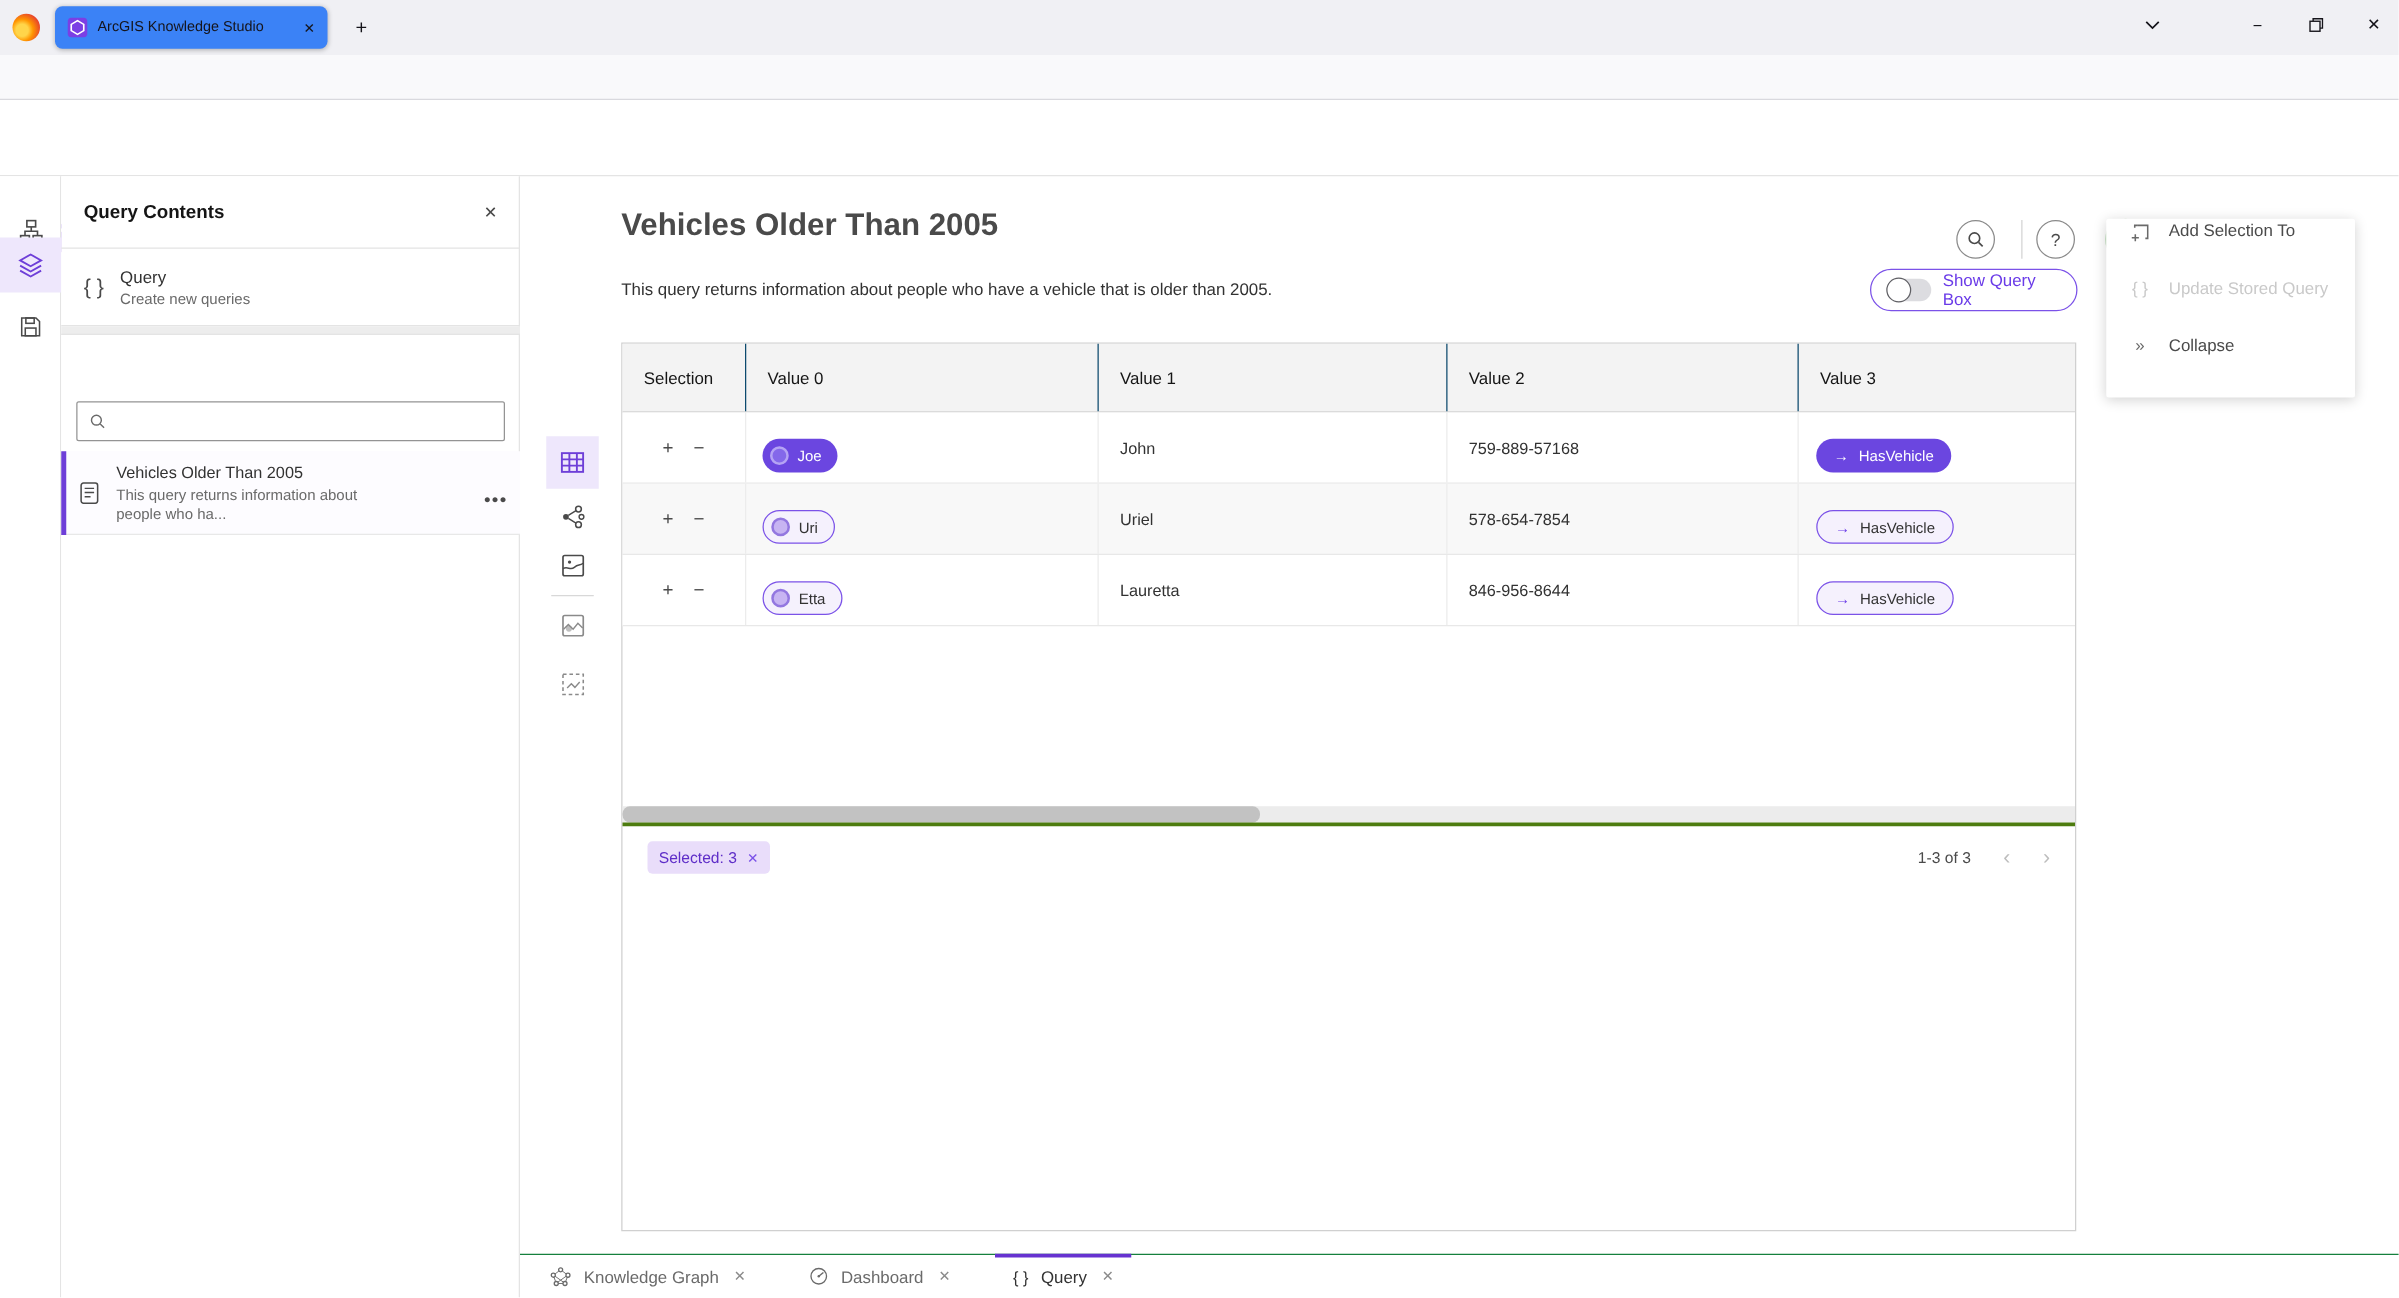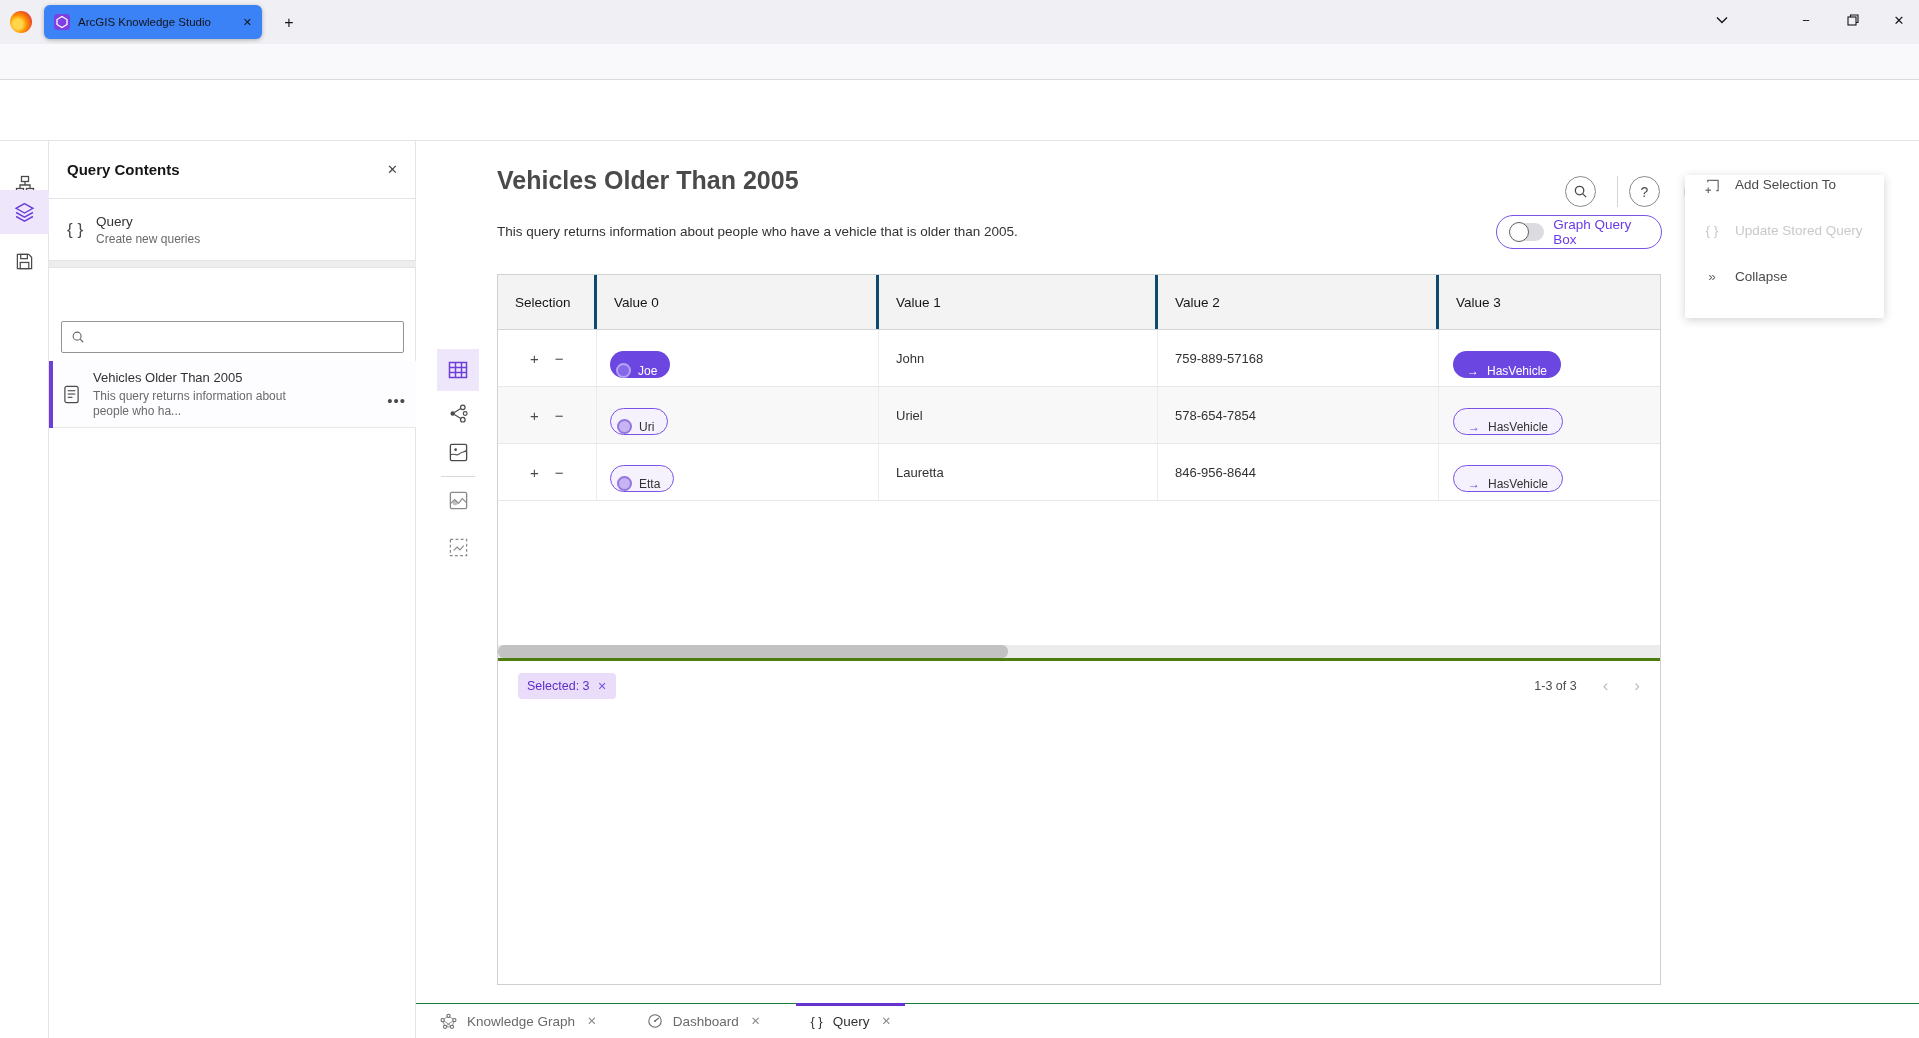--- a/index.html
+++ b/index.html
@@ -81,30 +81,30 @@
 
   
   .strip { left:437px; width:42px; height:42px; display:flex; align-items:center; justify-content:center; color:#4a4a4a; }
   .strip.sel { background:#eee7fc; color:#6e3fd8; }
   .strip.dim { color:#8a8a8a; }
   #strip-div { left:441px; top:476px; width:34px; height:1px; background:#d8d8d8; }
 
   
   #qtable { left:497px; top:274px; width:1164px; height:711px; border:1px solid #d0d0d0; background:#fff; }
   .thead { display:flex; height:55px; background:#f3f3f3; border-bottom:1px solid #d4d4d4; }
-  .th { display:flex; align-items:center; padding-left:17px; font-size:13.5px; color:#151515; border-right:3px solid #0c4a6e; }
+  .th { display:flex; align-items:center; padding-left:17px; font-size:13.5px; color:#151515; border-right:1px solid #0c4a6e; }
   .trow { display:flex; height:57px; border-bottom:1px solid #e8e8e8; background:#fff; }
   .trow.alt { background:#f8f8f8; }
   .td { display:flex; align-items:center; border-right:1px solid #ececec; }
   .c0 { width:99px; }  .c1 { width:282px; } .c2 { width:279px; } .c3 { width:281px; } .c4 { flex:1; border-right:none; }
   .th.c4 { border-right:none; }
   .td.txt { padding-left:17px; font-size:13px; color:#323232; }
   .td.c0 { padding-left:32px; gap:16px; }
   .pm { font-size:15px; color:#4a4a4a; cursor:default; }
-  .pill { display:inline-flex; align-items:flex-end; height:27px; border-radius:14px; font-size:12px; margin-left:13px; padding:0 13px 0 6px; gap:7px;margin-top:13px; }
+  .pill { display:inline-flex; align-items:center; height:27px; border-radius:14px; font-size:12px; margin-left:13px; padding:0 13px 0 6px; gap:7px;margin-top:13px; }
   .pill.rel { padding:0 14px; gap:8px; margin-left:14px; }
   .pill.filled { background:#6b46e0; color:#fff; }
   .pill.outlined { background:#f5f1fd; border:1px solid #7b52e8; color:#323232; }
   .dot { width:15px; height:15px; border-radius:50%; }
   .pill.filled .dot { background:#8468ea; border:2px solid #b5a3f4; }
   .pill.outlined .dot { background:#c7b4f2; border:2px solid #9377e0; }
   .pill .arrow { font-size:12px; }
   .pill.outlined .arrow { color:#6a3be8; }
   #hscroll { position:absolute; left:0; top:370px; width:1162px; height:13px; background:#ececec; }
   #hthumb { position:absolute; left:0; top:0; width:510px; height:13px; background:#c2c2c2; border-radius:6px; }
@@ -286,21 +286,21 @@
     </div>
     <span class="more">•••</span>
   </div>
 
   <div class="abs" id="main-title">Vehicles Older Than 2005</div>
   <div class="abs" id="main-desc">This query returns information about people who have a vehicle that is older than 2005.</div>
   <div class="abs" id="sqb-toggle">
     <span class="tgl-track">
         <span class="tgl-knob"></span>
       </span>
-    <span class="lbl">Graph Query Box</span>
+    <span class="lbl">Show Query Box</span>
   </div>
 
   <div class="abs strip sel" style="top:349px">
     <svg width="22" height="22" viewBox="0 0 22 22">
         <rect x="2.5" y="3.5" width="17" height="15" fill="none" stroke="currentColor" stroke-width="1.5"></rect>
         <line x1="2.5" y1="8.5" x2="19.5" y2="8.5" stroke="currentColor" stroke-width="1.5"></line>
         <line x1="2.5" y1="13.5" x2="19.5" y2="13.5" stroke="currentColor" stroke-width="1.5"></line>
         <line x1="8.5" y1="3.5" x2="8.5" y2="18.5" stroke="currentColor" stroke-width="1.5"></line>
         <line x1="14.5" y1="3.5" x2="14.5" y2="18.5" stroke="currentColor" stroke-width="1.5"></line>
       </svg>

